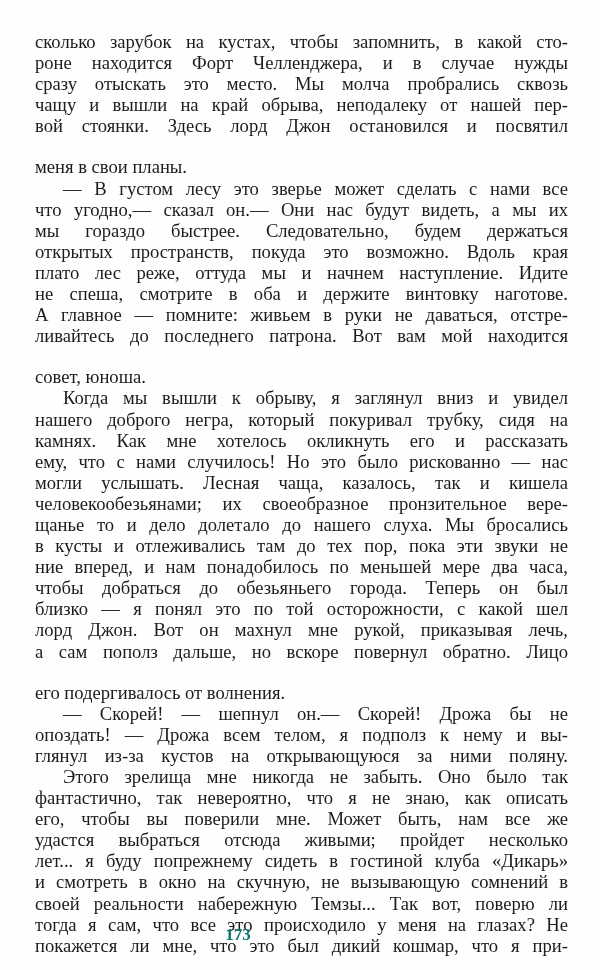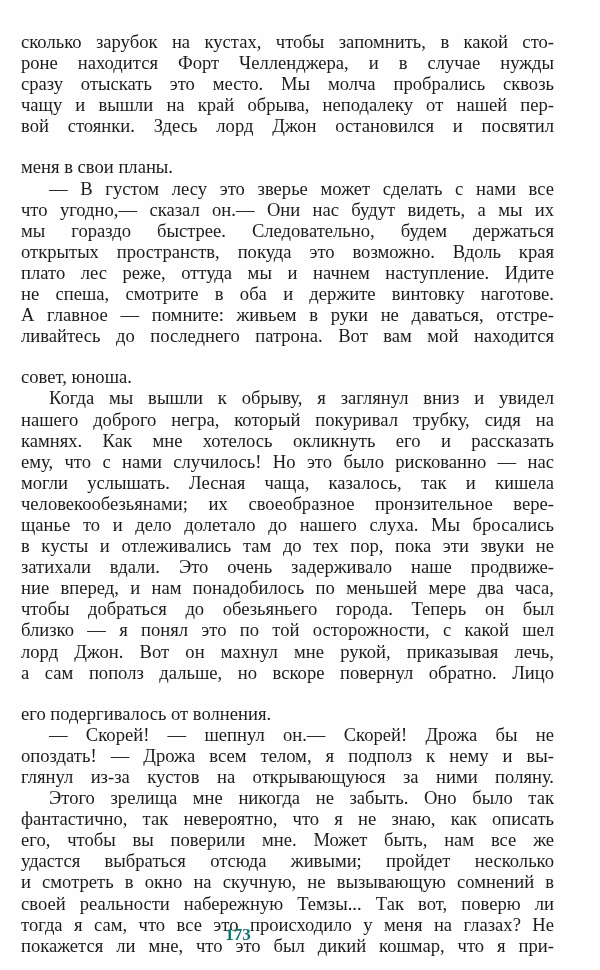--- a/index.html
+++ b/index.html
@@ -9,21 +9,21 @@
   }
   body {
     width: 600px;
     height: 970px;
     position: relative;
     overflow: hidden;
     background: #fefefe;
   }
   .page {
     position: absolute;
-    left: 21px;
+    left: 35px;
     top: 31px;
     width: 533px;
     font-family: "Liberation Serif", "DejaVu Serif", serif;
     font-size: 18.6px;
     line-height: 21.1px;
     color: #1c1c1c;
   }
   .line {
     display: block;
     white-space: nowrap;
@@ -79,40 +79,40 @@
 
   <div>
     <span class="line indent">Когда мы вышли к обрыву, я заглянул вниз и увидел</span>
     <span class="line">нашего доброго негра, который покуривал трубку, сидя на</span>
     <span class="line">камнях. Как мне хотелось окликнуть его и рассказать</span>
     <span class="line">ему, что с нами случилось! Но это было рискованно — нас</span>
     <span class="line">могли услышать. Лесная чаща, казалось, так и кишела</span>
     <span class="line">человекообезьянами; их своеобразное пронзительное вере-</span>
     <span class="line">щанье то и дело долетало до нашего слуха. Мы бросались</span>
     <span class="line">в кусты и отлеживались там до тех пор, пока эти звуки не</span>
-    <span class="line">затихали вдали. Это очень задерживало наше продвиже-</span>
     <span class="line">ние вперед, и нам понадобилось по меньшей мере два часа,</span>
     <span class="line">чтобы добраться до обезьяньего города. Теперь он был</span>
     <span class="line">близко — я понял это по той осторожности, с какой шел</span>
     <span class="line">лорд Джон. Вот он махнул мне рукой, приказывая лечь,</span>
     <span class="line">а сам пополз дальше, но вскоре повернул обратно. Лицо</span>
     <span class="line last">его подергивалось от волнения.</span>
   </div>
 
   <div>
     <span class="line indent">— Скорей! — шепнул он.— Скорей! Дрожа бы не</span>
     <span class="line">опоздать! — Дрожа всем телом, я подполз к нему и вы-</span>
     <span class="line">глянул из-за кустов на открывающуюся за ними поляну.</span>
   </div>
 
   <div>
     <span class="line indent">Этого зрелища мне никогда не забыть. Оно было так</span>
     <span class="line">фантастично, так невероятно, что я не знаю, как описать</span>
     <span class="line">его, чтобы вы поверили мне. Может быть, нам все же</span>
     <span class="line">удастся выбраться отсюда живыми; пройдет несколько</span>
+    <span class="line">лет... я буду попрежнему сидеть в гостиной клуба «Дикарь»</span>
     <span class="line">и смотреть в окно на скучную, не вызывающую сомнений в</span>
     <span class="line">своей реальности набережную Темзы... Так вот, поверю ли</span>
     <span class="line">тогда я сам, что все это происходило у меня на глазах? Не</span>
     <span class="line">покажется ли мне, что это был дикий кошмар, что я при-</span>
   </div>
 </div>
 
 <div class="page-number">173</div>
 
 </body></html>

